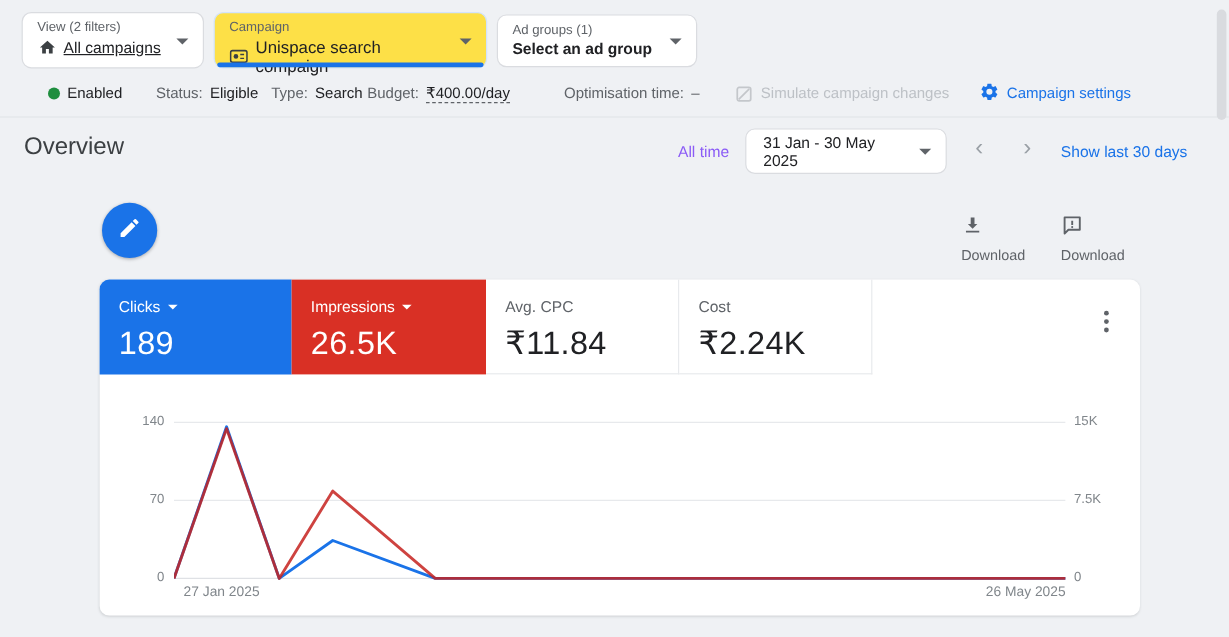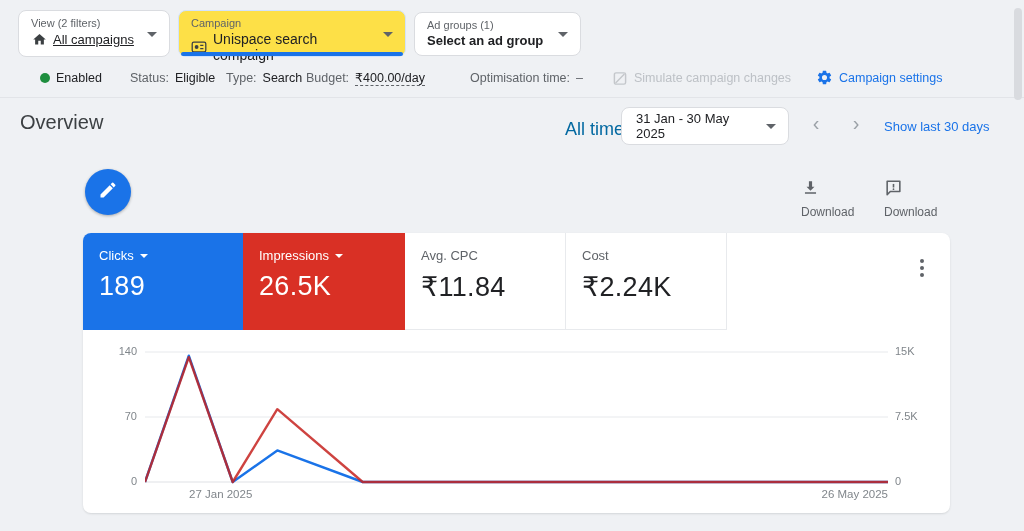--- a/index.html
+++ b/index.html
@@ -44,21 +44,21 @@
   .muted { color:#5f6368; }
   .dot { width:10px; height:10px; border-radius:50%; background:#1e8e3e; display:inline-block; }
   .budget-val { border-bottom:1px dashed #5f6368; }
   .disabled-action { color:#bdc1c6; }
   .blue-action { color:#1a73e8; font-weight:500; cursor:pointer; }
   .gear-glyph { font-size:15px; line-height:1; }
   .hr { position:absolute; left:0; top:97px; width:1024px; height:1px; background:#e2e4e8; }
 
   
   .page-title { position:absolute; left:20px; top:111px; font-size:20px; color:#3c4043; }
-  .all-time { position:absolute; left:565px; top:119px; font-size:18px; color:#0369a1; }
+  .all-time { position:absolute; left:565px; top:119px; font-size:13px; color:#8b5cf6; }
   .date-box {
     position:absolute; left:621px; top:107px; width:168px; height:38px;
     background:#fff; border:1px solid #dadce0; border-radius:8px;
     display:flex; align-items:center; padding:0 30px 0 14px; font-size:13px; cursor:pointer;
   }
   .nav-chev { position:absolute; top:112px; font-size:20px; color:#9aa0a6; cursor:pointer; width:24px; text-align:center; }
   #chev-prev { left:804px; }
   #chev-next { left:844px; }
   .show-last { position:absolute; left:884px; top:119px; font-size:13px; }
 
@@ -70,41 +70,41 @@
   }
   .action-btn { position:absolute; top:178px; width:64px; text-align:left; cursor:pointer; }
   #download-btn { left:801px; } #feedback-btn { left:884px; }
   .action-btn .a-label { display:block; font-size:12px; color:#5f6368; margin-top:4px; }
 
   
   .card {
     position:absolute; left:83px; top:233px; width:867px; height:280px;
     background:#fff; border-radius:8px; box-shadow:0 1px 2px rgba(60,64,67,.15);
   }
-  .metric-strip { display:flex; height:97px; }
+  .metric-strip { display:flex; height:79px; }
   .metric { padding:15px 16px; cursor:pointer; }
   .metric .m-label { font-size:13px; display:flex; align-items:center; gap:6px; }
   .metric .m-value { font-size:27px; margin-top:8px; letter-spacing:.3px; }
   .metric.colored .m-label, .metric.colored .m-value { color:#fff; }
   .m-caret { width:0; height:0; border-left:4px solid transparent; border-right:4px solid transparent; border-top:4px solid #fff; }
   #metric-clicks { width:160px; border-radius:8px 0 0 0; }
   #metric-impressions { width:162px; }
   .metric.plain { width:161px; border-right:1px solid #e8eaed; border-bottom:1px solid #e8eaed; }
   .metric.plain .m-label { color:#5f6368; }
   .metric.plain .m-value { color:#202124; }
   .kebab { position:absolute; right:22px; top:22px; display:flex; flex-direction:column; gap:3px; cursor:pointer; padding:4px; }
   .kebab i { width:4px; height:4px; border-radius:50%; background:#5f6368; }
 
   
   .chart-area { position:absolute; left:0; top:97px; right:0; bottom:0; }
   .ytick { position:absolute; font-size:11px; color:#80868b; width:38px; }
   .ytick.left { left:16px; text-align:right; }
   .ytick.right { left:812px; text-align:left; }
   .xlabel { position:absolute; top:158px; font-size:11.5px; color:#80868b; }
-  #xlabel-start { left:70px;margin-left:36px; }
+  #xlabel-start { left:70px; }
   #xlabel-end { left:705px; width:100px; text-align:right; }
   #chart-svg { position:absolute; left:62px; top:0; }
 
   
   .scroll-thumb { position:absolute; right:2px; top:8px; width:8px; height:92px; background:#d9dbdf; border-radius:4px; }
 </style>
 </head>
 <body>
 
 <div class="selector" id="view-selector">

